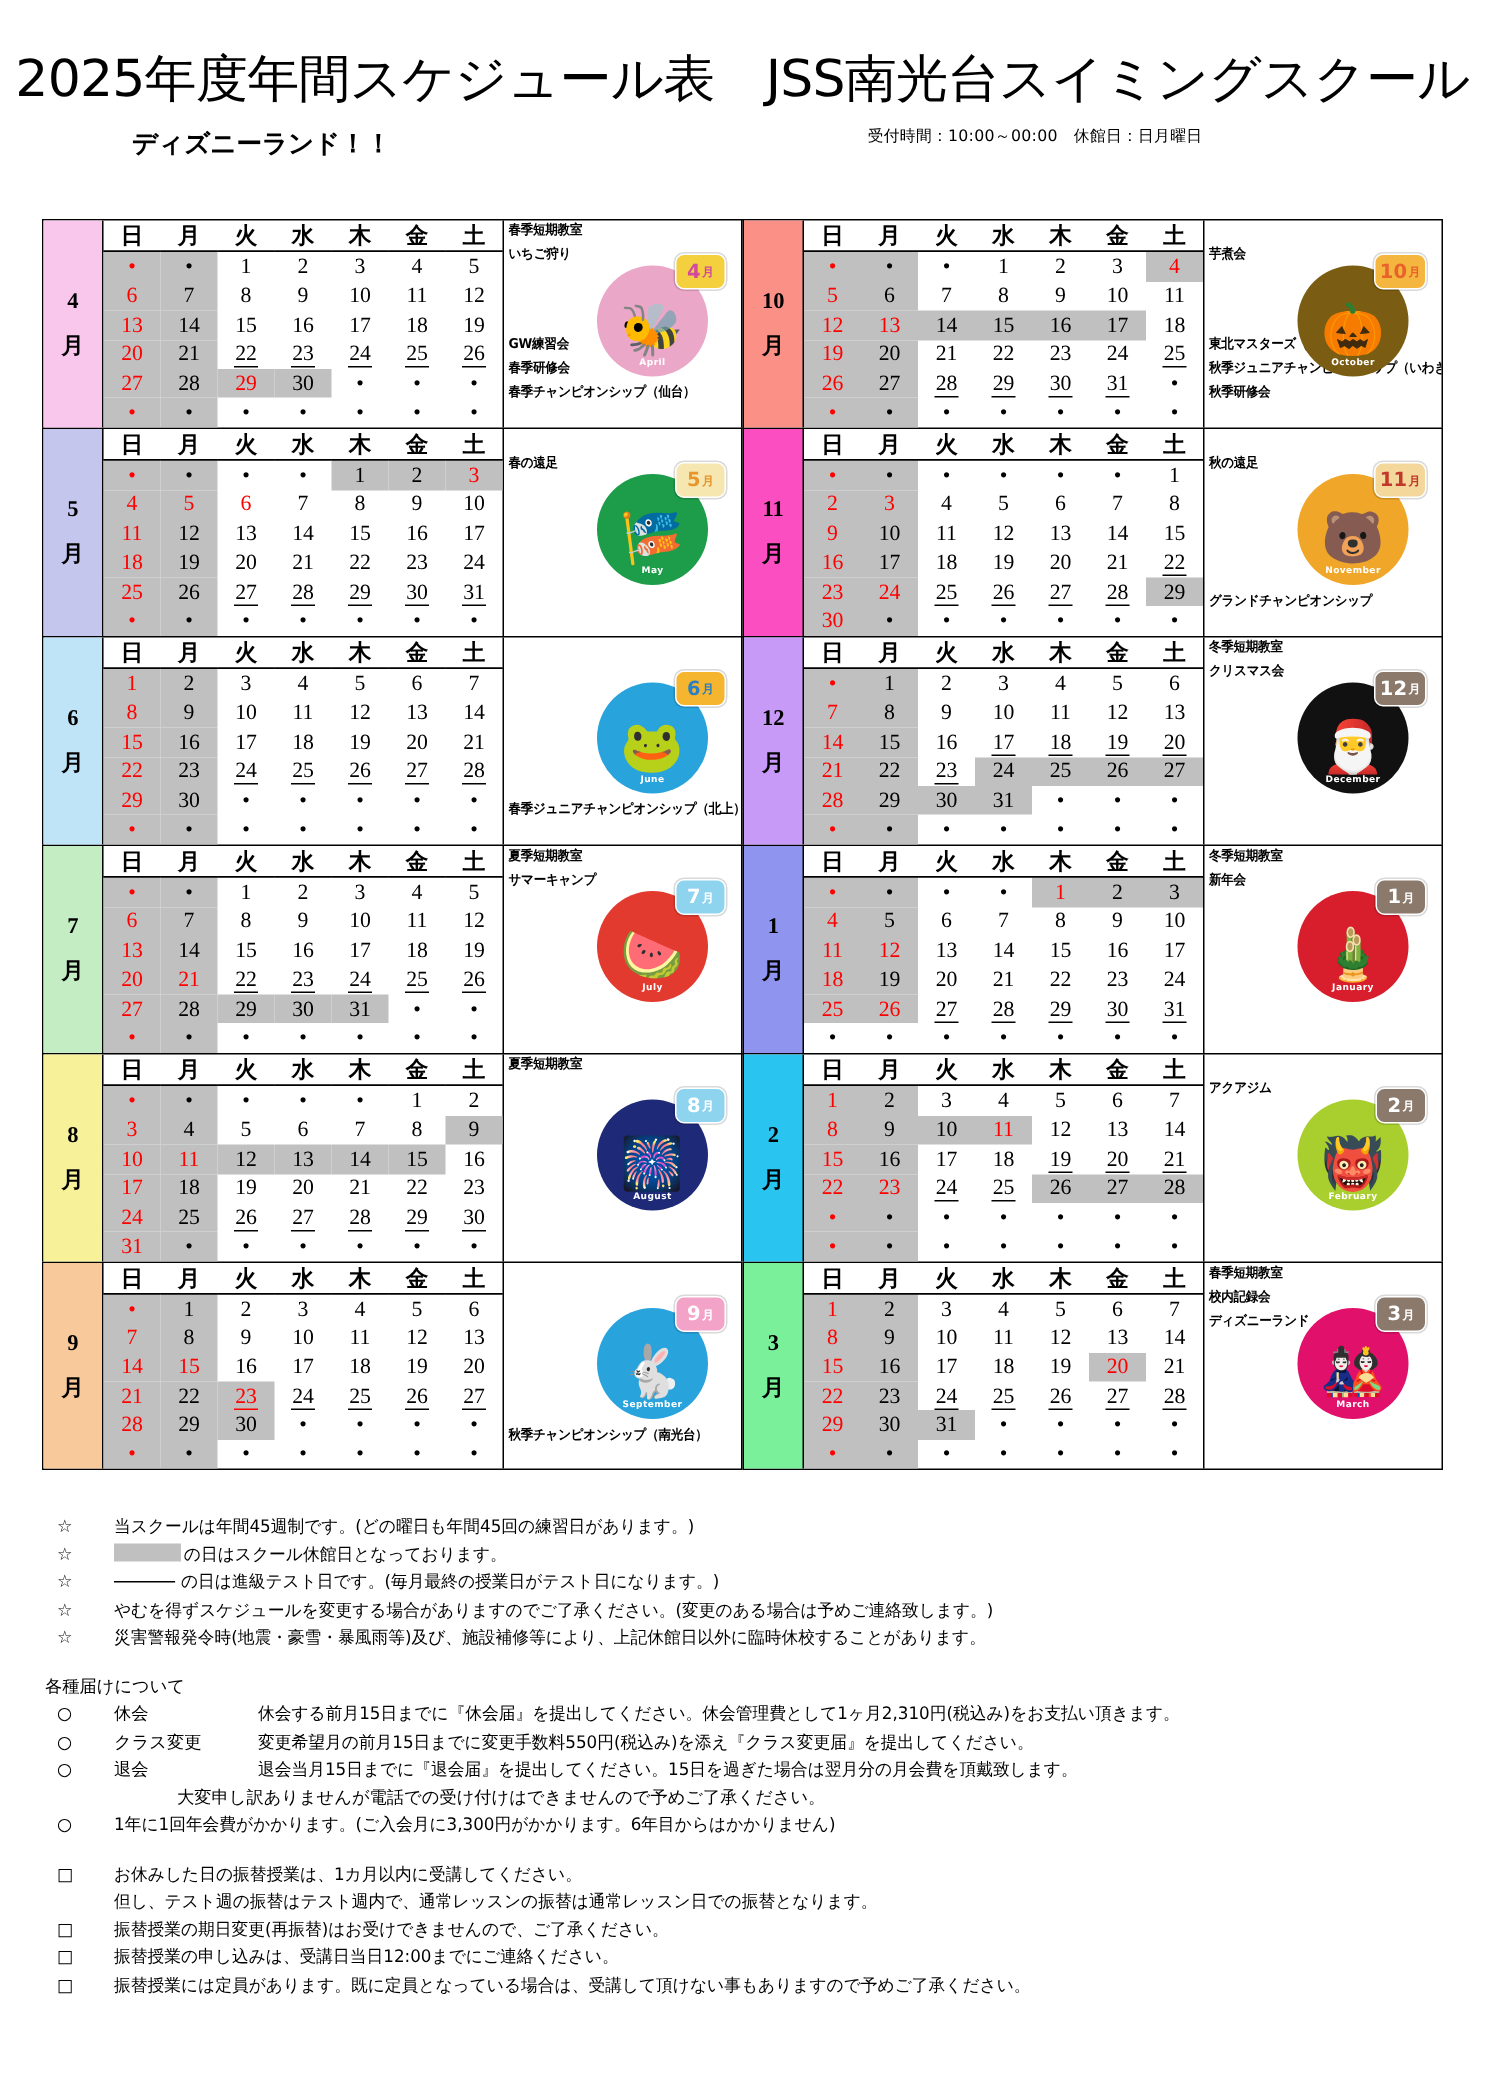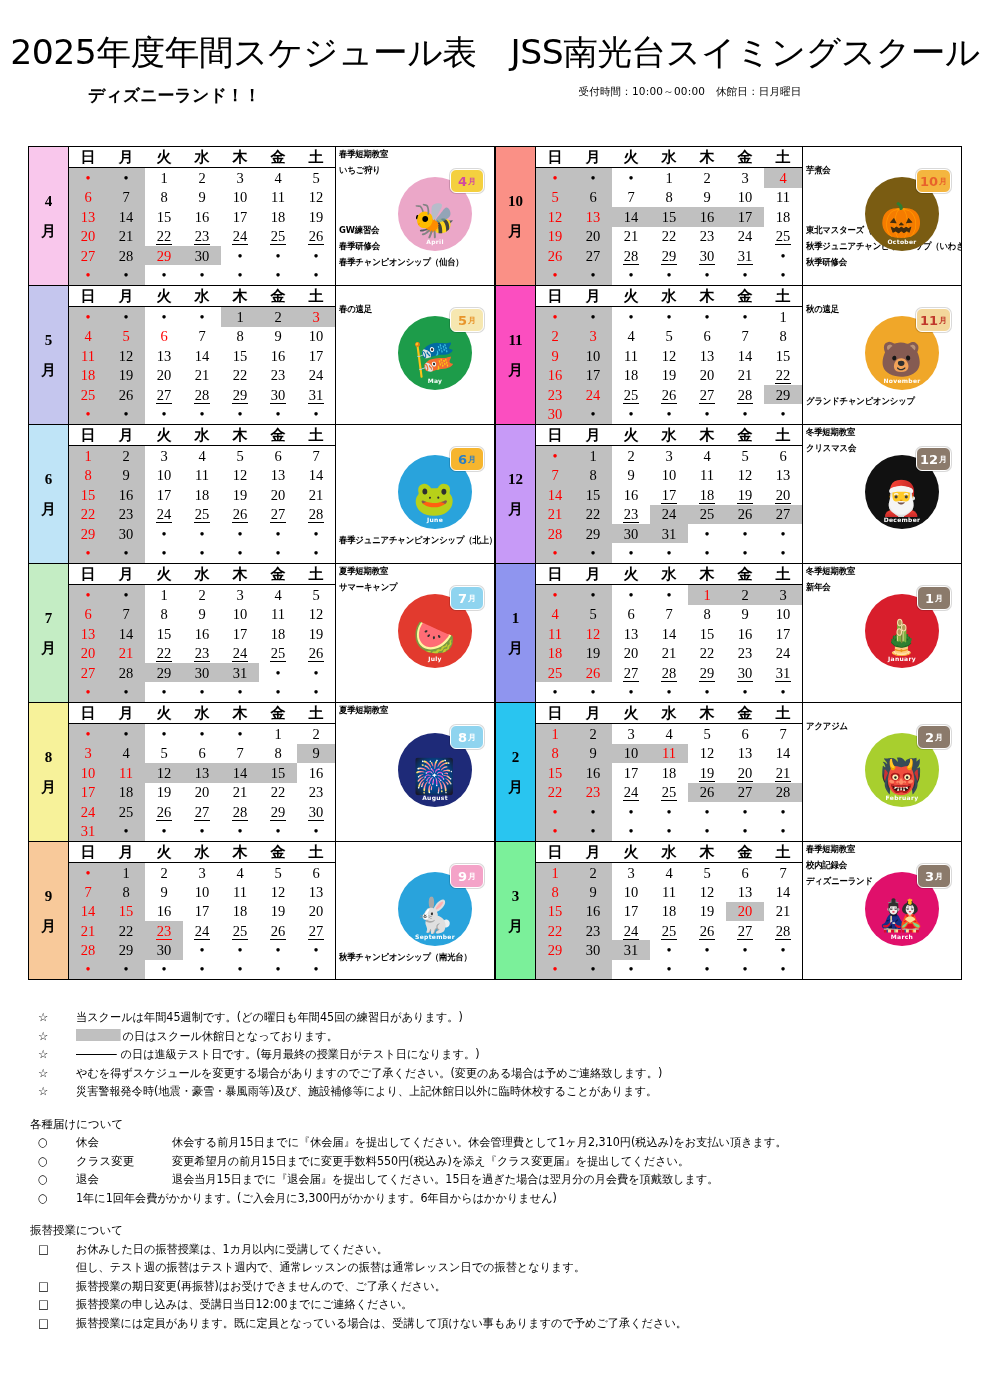--- a/index.html
+++ b/index.html
@@ -1238,27 +1238,27 @@
           <div class="mk2">○</div>
           <div class="lbl">クラス変更</div>
           <div class="body">変更希望月の前月15日までに変更手数料550円(税込み)を添え『クラス変更届』を提出してください。</div>
         </div>
         <div class="row2">
           <div class="mk2">○</div>
           <div class="lbl">退会</div>
           <div class="body">退会当月15日までに『退会届』を提出してください。15日を過ぎた場合は翌月分の月会費を頂戴致します。</div>
         </div>
       </div>
+    <div class="sub-ind2">大変申し訳ありませんが電話での受け付けはできませんので予めご了承ください。</div>
     <div class="row2">
       <div class="mk2">○</div>
       <div class="body">1年に1回年会費がかかります。(ご入会月に3,300円がかかります。6年目からはかかりません)</div>
     </div>
   </div>
   <div class="sect">
-    <div class="sect-title">振替授業について</div>
     <div id="makeup-rows">
         <div class="ln">
           <div class="mk">□</div>
           <div class="tx">お休みした日の振替授業は、1カ月以内に受講してください。</div>
         </div>
         <div class="ln">
           <div class="mk"></div>
           <div class="tx">但し、テスト週の振替はテスト週内で、通常レッスンの振替は通常レッスン日での振替となります。</div>
         </div>
         <div class="ln">

